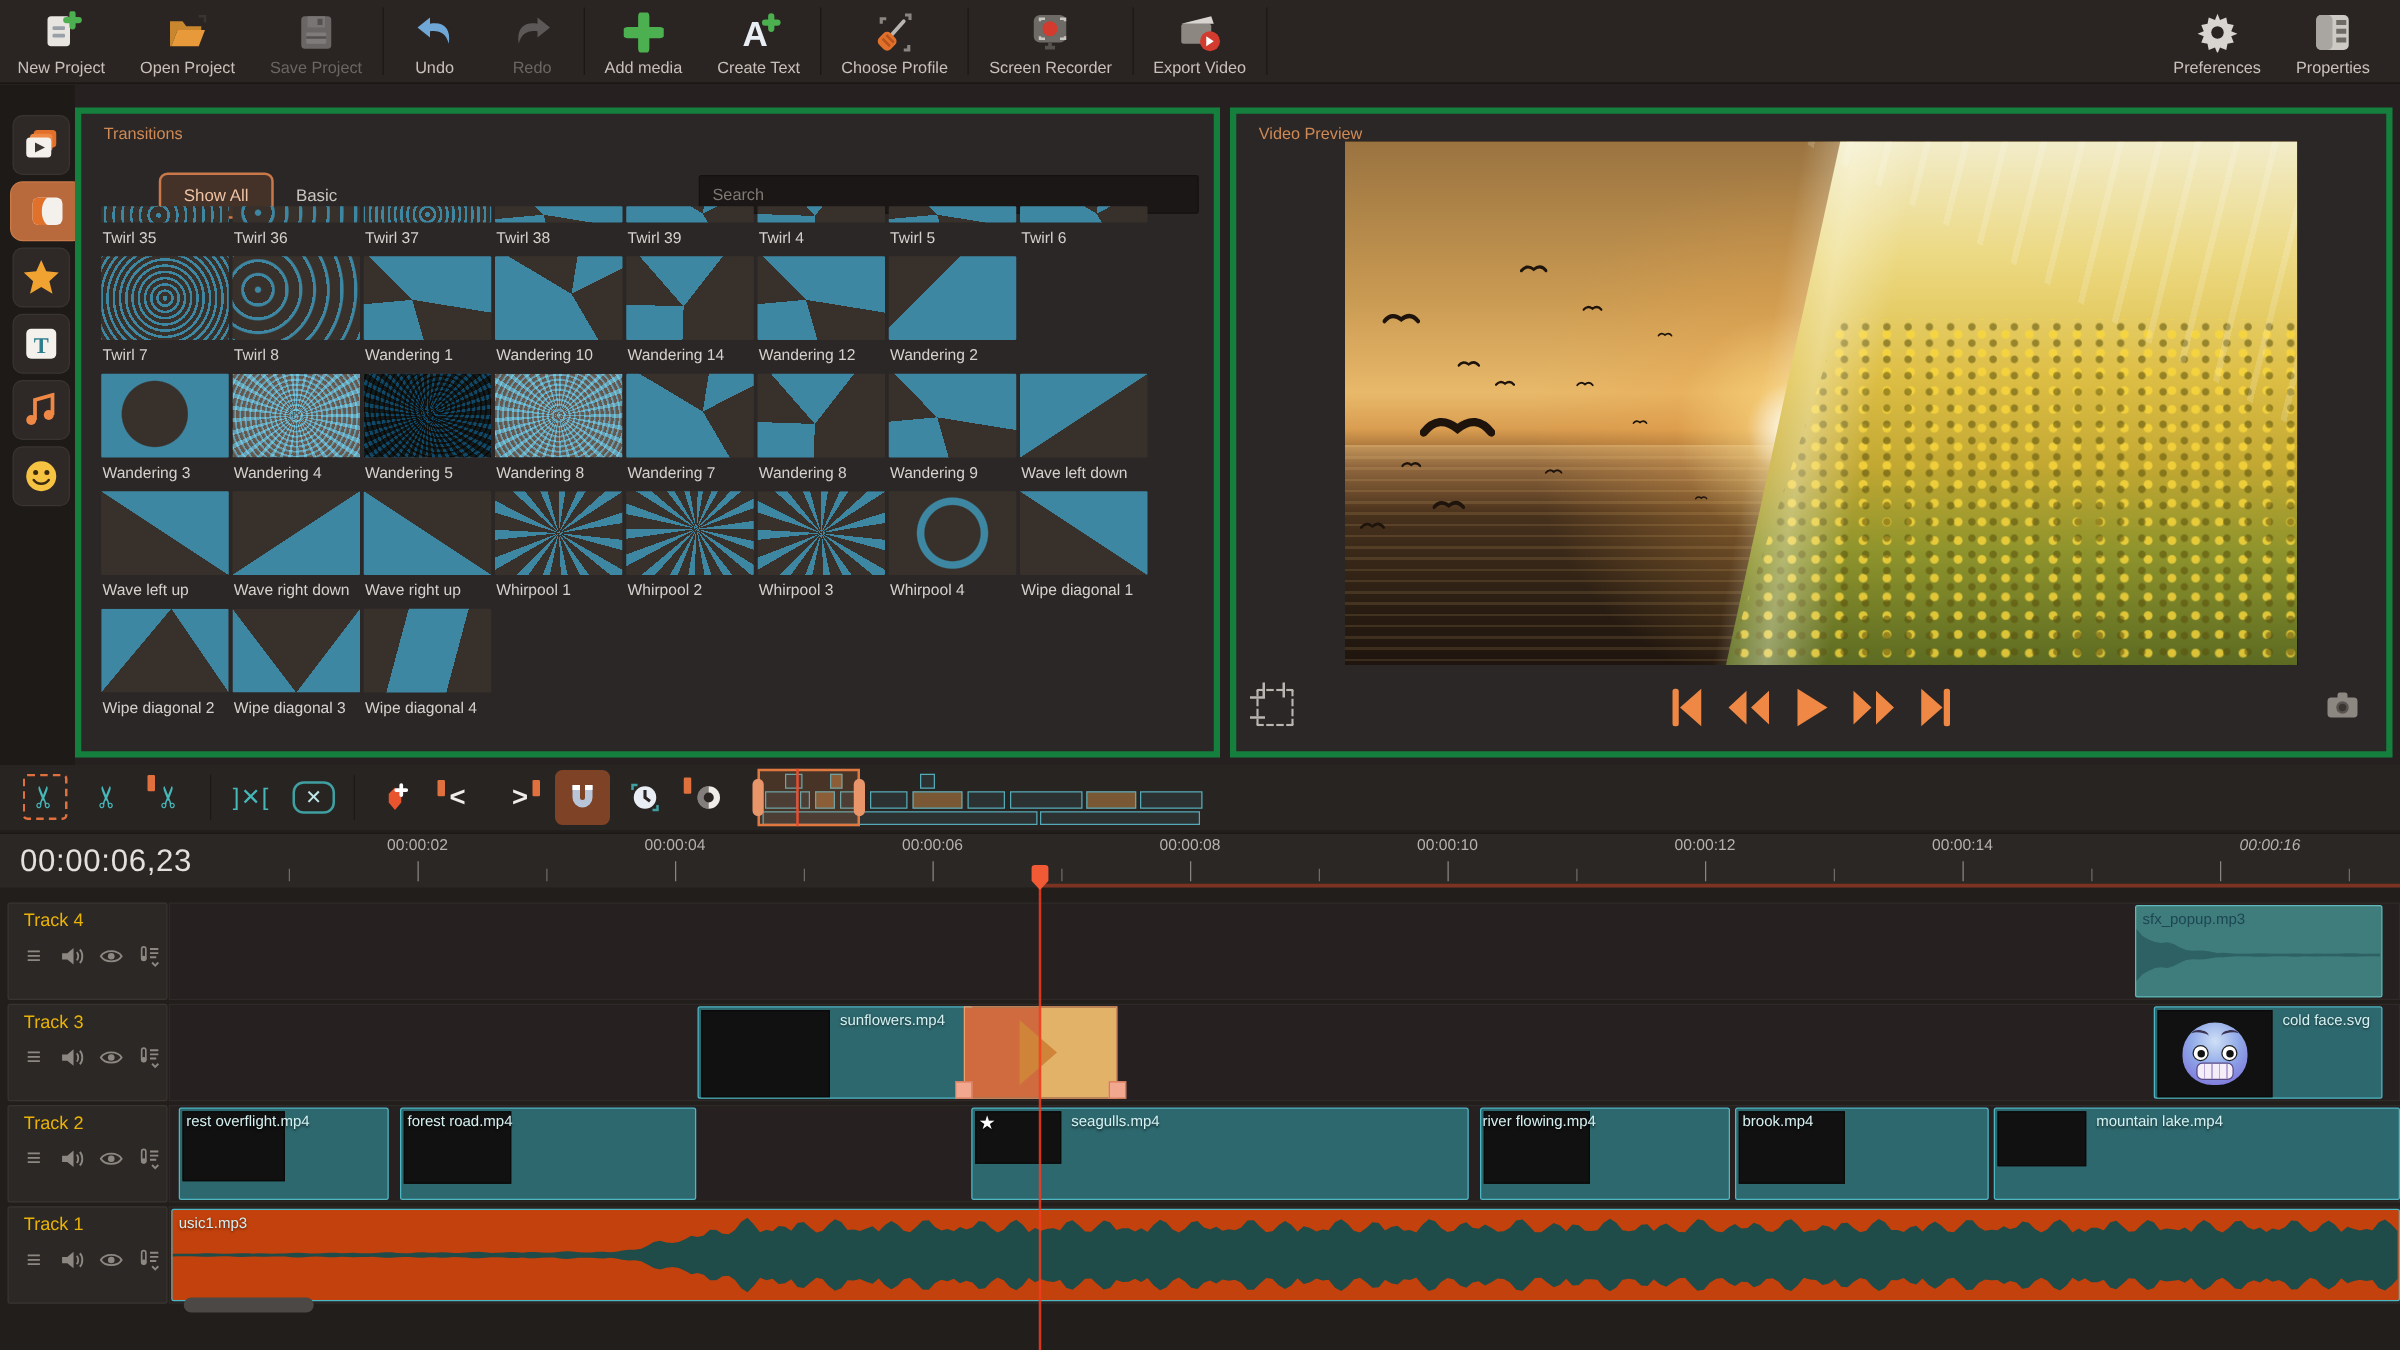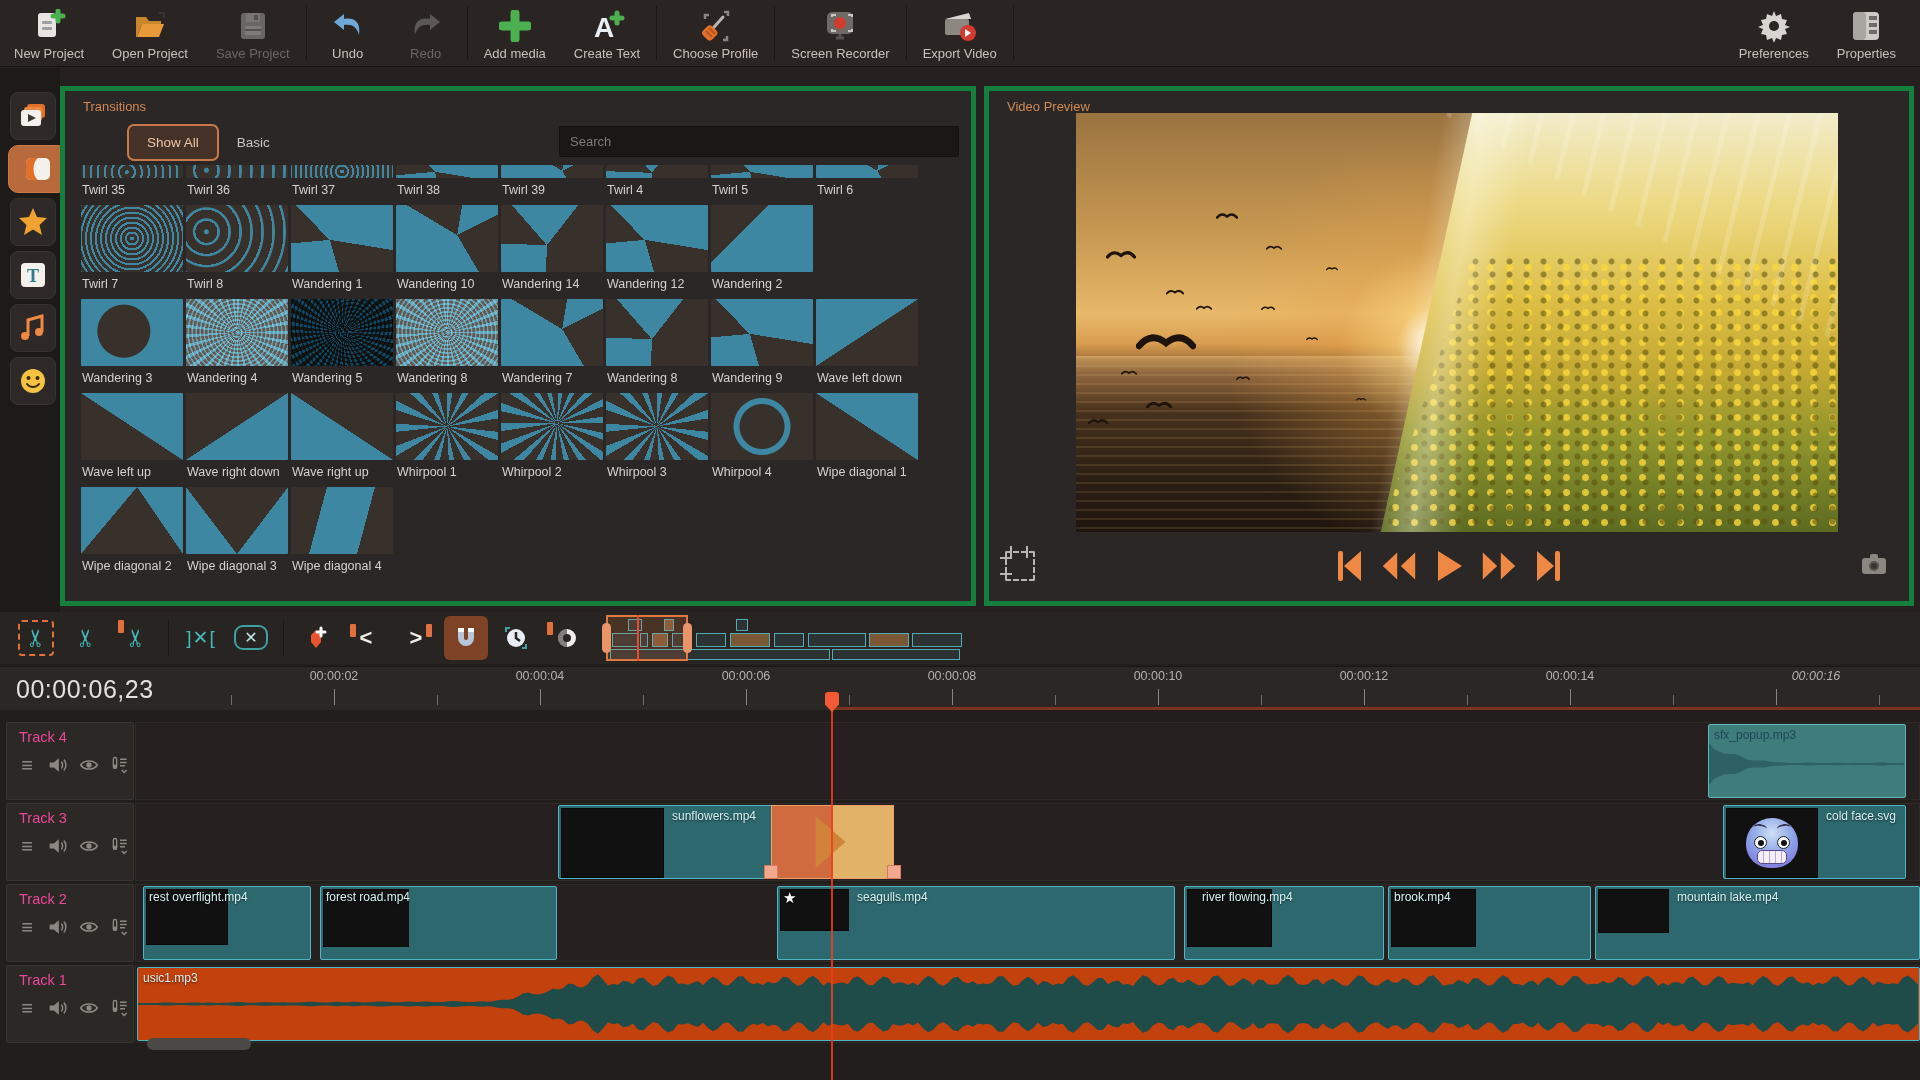--- a/index.html
+++ b/index.html
@@ -26,21 +26,21 @@
   .side-tab { position:absolute; left:10px; width:46px; height:48px; background:#2e2927; border:1px solid #3a3431; border-radius:8px; display:flex; align-items:center; justify-content:center; cursor:pointer; }
   .side-tab.active { left:8px; width:60px; background:#b96a3c; border-color:#c97a48; border-radius:10px; }
 
   
   .panel { position:absolute; background:#2b2726; border:5px solid #15803d; }
   #transitions-panel { left:60px; top:86px; width:916px; height:520px; overflow:hidden; }
   #preview-panel { left:984px; top:86px; width:930px; height:520px; }
   .panel-title { position:absolute; left:18px; top:8px; font-size:13px; color:#cf8a55; }
 
   
-  #filter-row { position:absolute; left:18px; top:30px; width:880px; height:42px; display:flex; align-items:center;padding-left:44px; }
+  #filter-row { position:absolute; left:18px; top:44px; width:880px; height:42px; display:flex; align-items:center;padding-left:44px; }
   #show-all-btn { padding:9px 18px; border:2px solid #c9784a; border-radius:7px; background:rgba(200,110,60,.16); color:#efc3a4; font-size:13.5px; cursor:pointer; }
   #basic-btn { padding:9px 18px; color:#c9c5c1; font-size:13.5px; cursor:pointer; }
   #search-input { position:absolute; right:4px; top:5px; width:400px; height:31px; background:#1a1716; border:1px solid #141110; border-radius:2px; color:#b9b5b1; font-size:13px; padding:0 10px; outline:none; }
   #search-input::placeholder { color:#7f7a74; }
 
   
   #trans-grid { position:absolute; left:16px; top:74px; width:890px; }
   .tg-row { display:flex; gap:2px; margin-bottom:6px; }
   .tg-cell { width:103px; }
   .tg-thumb { width:102px; height:67px; background:#38312b; border-radius:1px; overflow:hidden; position:relative; cursor:pointer; }
@@ -121,21 +121,21 @@
   .ruler-label { position:absolute; top:2px; font-size:12.5px; color:#b5b1ad; transform:translateX(-50%); }
   .tick { position:absolute; width:1px; background:#8a8580; }
   .tick.major { top:22px; height:16px; }
   .tick.minor { top:28px; height:10px; background:#6e6a66; }
   #played-line { position:absolute; top:40px; height:3px; background:#7d3322; }
 
   
   .track-row { position:absolute; left:0; width:1920px; height:78px; }
   .track-content { position:absolute; left:135px; right:0; top:0; height:78px; background:#262120; border:1px solid #2e2a27; }
   .track-header { position:absolute; left:6px; top:0; width:128px; height:78px; background:#2c2826; border:1px solid #393430; border-radius:2px; }
-  .th-name { position:absolute; left:12px; top:6px; font-size:14.5px; color:#ec4899; }
+  .th-name { position:absolute; left:12px; top:6px; font-size:14.5px; color:#eab308; }
   .th-icons { position:absolute; left:10px; top:32px; display:flex; gap:11px; align-items:center; }
   .th-icons .hicon { width:20px; height:20px; display:flex; align-items:center; justify-content:center; color:#8d8781; font-size:19px; cursor:pointer; }
 
   
   .clip { position:absolute; height:74px; top:2px; background:#2d686e; border:1px solid #4fb6c4; border-radius:2px; overflow:hidden; cursor:pointer; }
   .clip .clip-label { position:absolute; top:3px; font-size:12px; color:#d6f1f2; white-space:nowrap; text-shadow:0 1px 2px rgba(0,0,0,.6); }
   .clip .clip-thumb { position:absolute; left:2px; top:2px; background:#111; border:1px solid #0a0a0a; }
   .clip .star-badge { position:absolute; left:5px; top:2px; color:#fff; font-size:15px; z-index:2; text-shadow:0 1px 2px #000; }
   .clip.audio { background:#3f7d7d; border-color:#5fb9b9; }
   .clip.audio-long { background:#c2410c; border-color:#4fb6c4; }
@@ -861,21 +861,21 @@
             <div class="clip-thumb th-forestroad" style="width: 86px; height: 58px;"></div>
             <div class="clip-label" style="left: 5px;">forest road.mp4</div>
           </div>
           <div class="clip " style="left: 777px; width: 398px;">
             <div class="clip-thumb th-seagulls" style="width: 69px; height: 42px;"></div>
             <div class="star-badge">★</div>
             <div class="clip-label" style="left: 79px;">seagulls.mp4</div>
           </div>
           <div class="clip " style="left: 1184px; width: 200px;">
             <div class="clip-thumb th-river" style="width: 85px; height: 58px;"></div>
-            <div class="clip-label" style="left: 17px;">river flowing.mp4</div>
+            <div class="clip-label" style="left: 1px;">river flowing.mp4</div>
           </div>
           <div class="clip " style="left: 1388px; width: 203px;">
             <div class="clip-thumb th-brook" style="width: 85px; height: 58px;"></div>
             <div class="clip-label" style="left: 5px;">brook.mp4</div>
           </div>
           <div class="clip " style="left: 1595px; width: 325px;">
             <div class="clip-thumb th-mountain" style="width: 71px; height: 44px;"></div>
             <div class="clip-label" style="left: 81px;">mountain lake.mp4</div>
           </div>
         </div>

